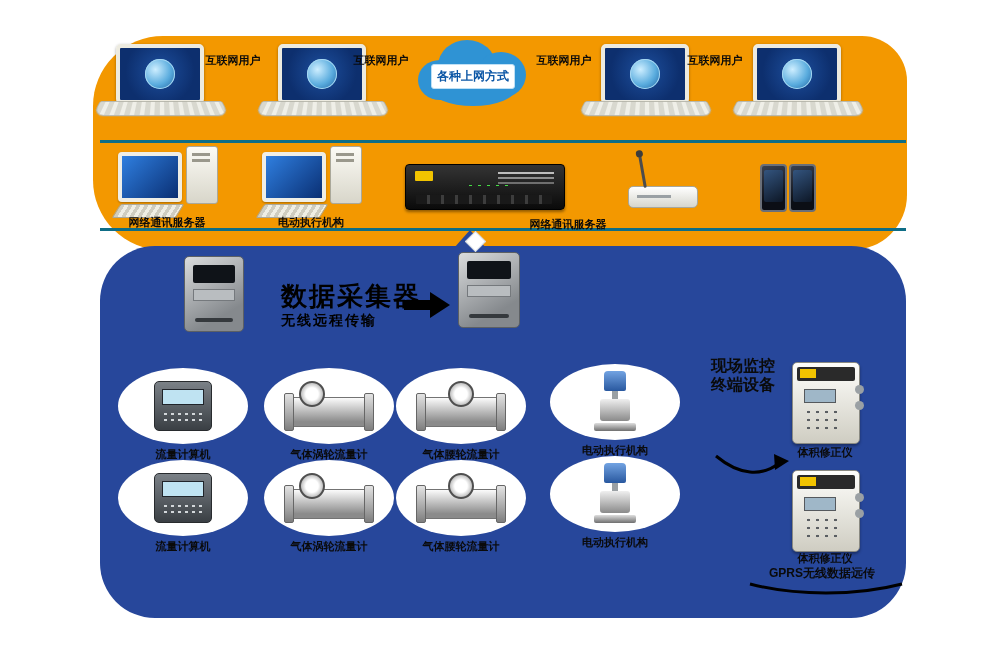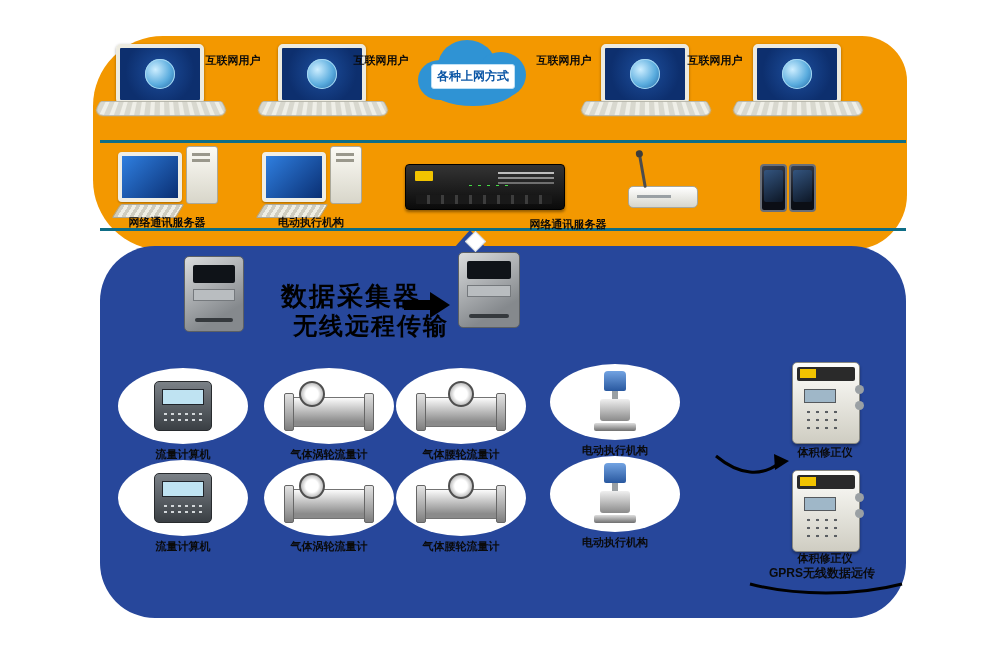--- a/index.html
+++ b/index.html
@@ -203,21 +203,21 @@
   <div class="abs phone" style="left:760px;top:164px;"></div>
   <div class="abs phone" style="left:789px;top:164px;"></div>
 
   <div class="abs kiosk" style="left:184px;top:256px;width:58px;height:74px;">
     <i class="k-screen"></i>
     <i class="k-panel"></i>
     <i class="k-slot"></i>
   </div>
   <div class="bigtext" style="left:256px;top:282px;width:180px;margin-left:25px;">
     <span style="display:block;">数据采集器</span>
-    <span style="display:block;font-size:24px;text-align:center;">无线远程传输</span>
+    <span style="display:block;font-size:14px;">无线远程传输</span>
   </div>
   <div class="abs" style="left:404px;top:292px;width:48px;height:26px;">
     <i class="ba-bar"></i>
     <i class="ba-tip"></i>
   </div>
   <div class="abs kiosk" style="left:458px;top:252px;width:60px;height:74px;">
     <i class="k-screen"></i>
     <i class="k-panel"></i>
     <i class="k-slot"></i>
   </div>
@@ -273,20 +273,24 @@
       <i class="v-stem"></i>
       <i class="v-body"></i>
       <i class="v-flange"></i>
     </div>
   </div>
   <div class="cap" style="left:108px;top:540px;width:150px;">流量计算机</div>
   <div class="cap" style="left:254px;top:540px;width:150px;">气体涡轮流量计</div>
   <div class="cap" style="left:386px;top:540px;width:150px;">气体腰轮流量计</div>
   <div class="cap" style="left:540px;top:536px;width:150px;">电动执行机构</div>
 
+  <div class="cap cap-lg" style="left:698px;top:356px;width:90px;">
+    <span style="display:block;">现场监控</span>
+    <span style="display:block;">终端设备</span>
+  </div>
 
   <div class="abs analyzer" style="left:792px;top:362px;">
     <i class="a-top"></i>
     <i class="a-warn"></i>
     <i class="a-disp"></i>
     <i class="a-keys"></i>
     <i class="a-pipe"></i>
   </div>
   <div class="cap" style="left:760px;top:446px;width:130px;">体积修正仪</div>
 

